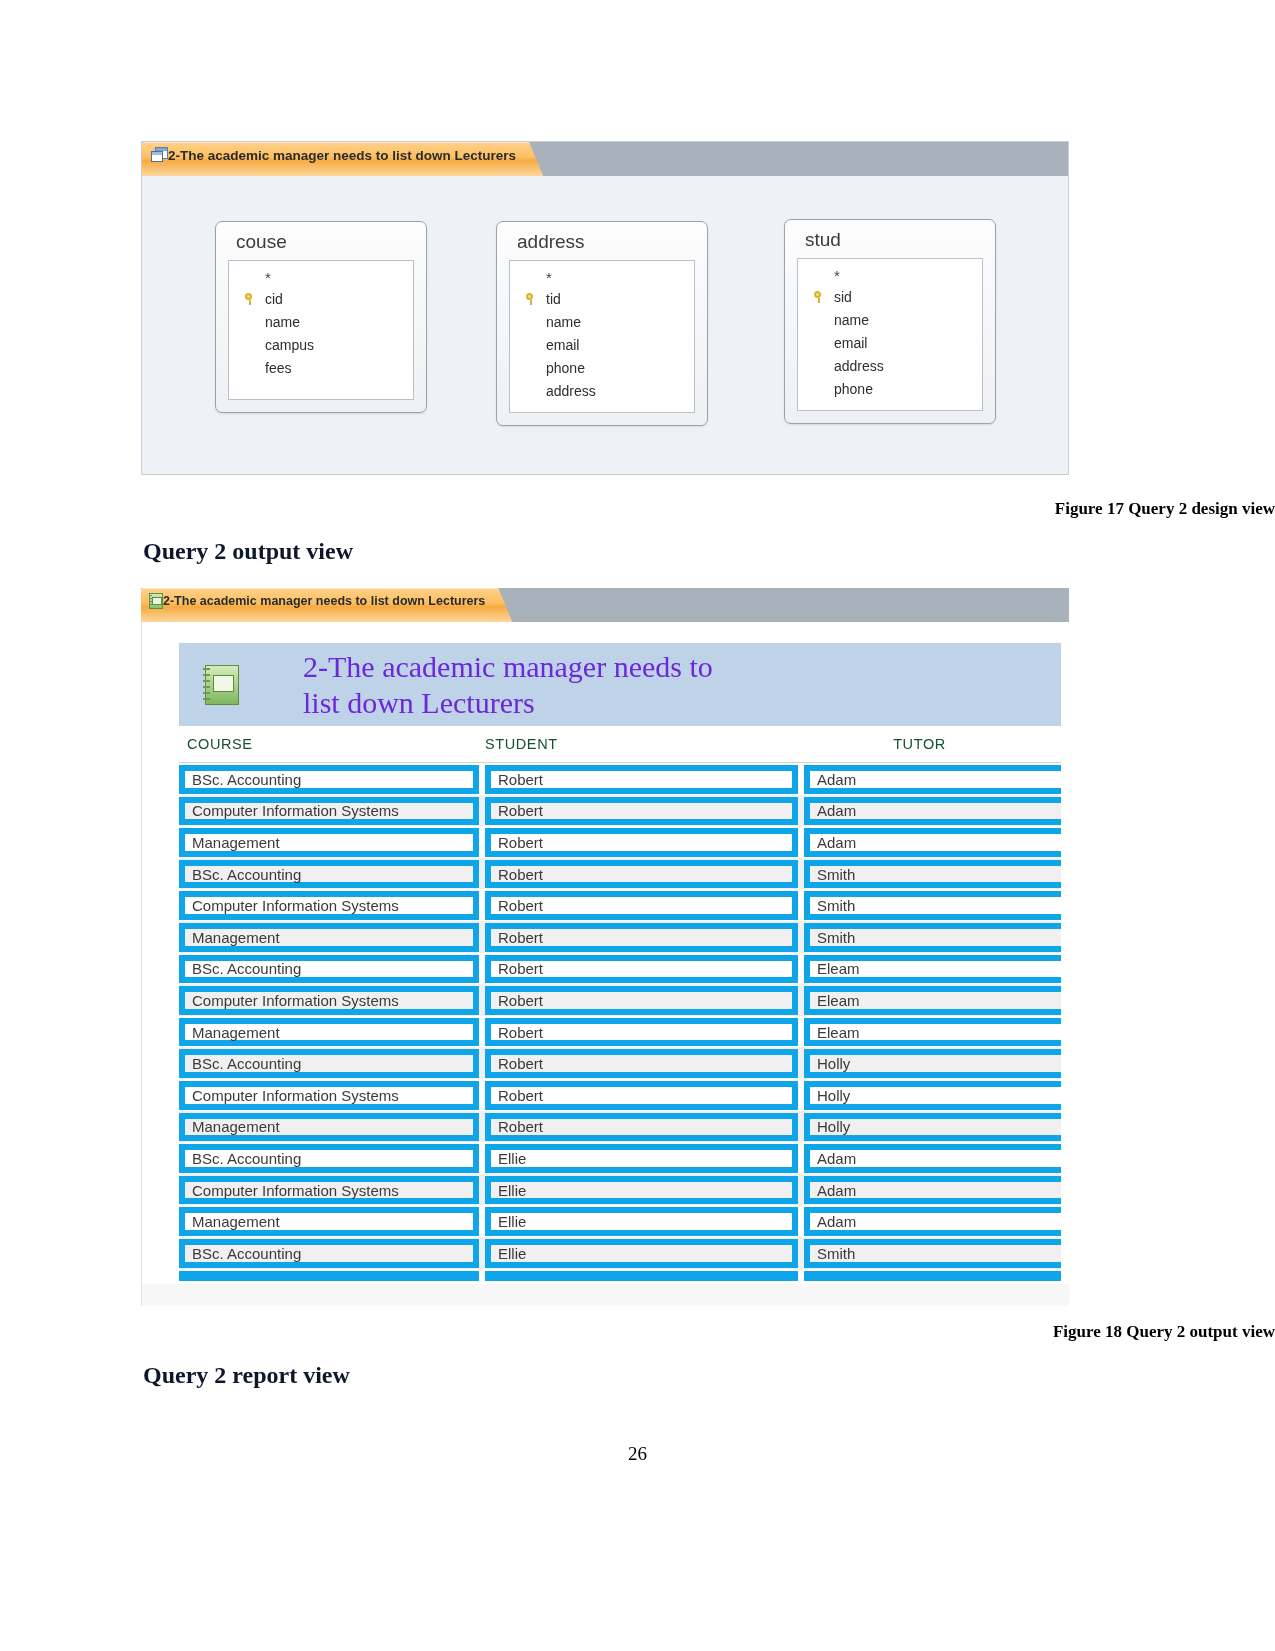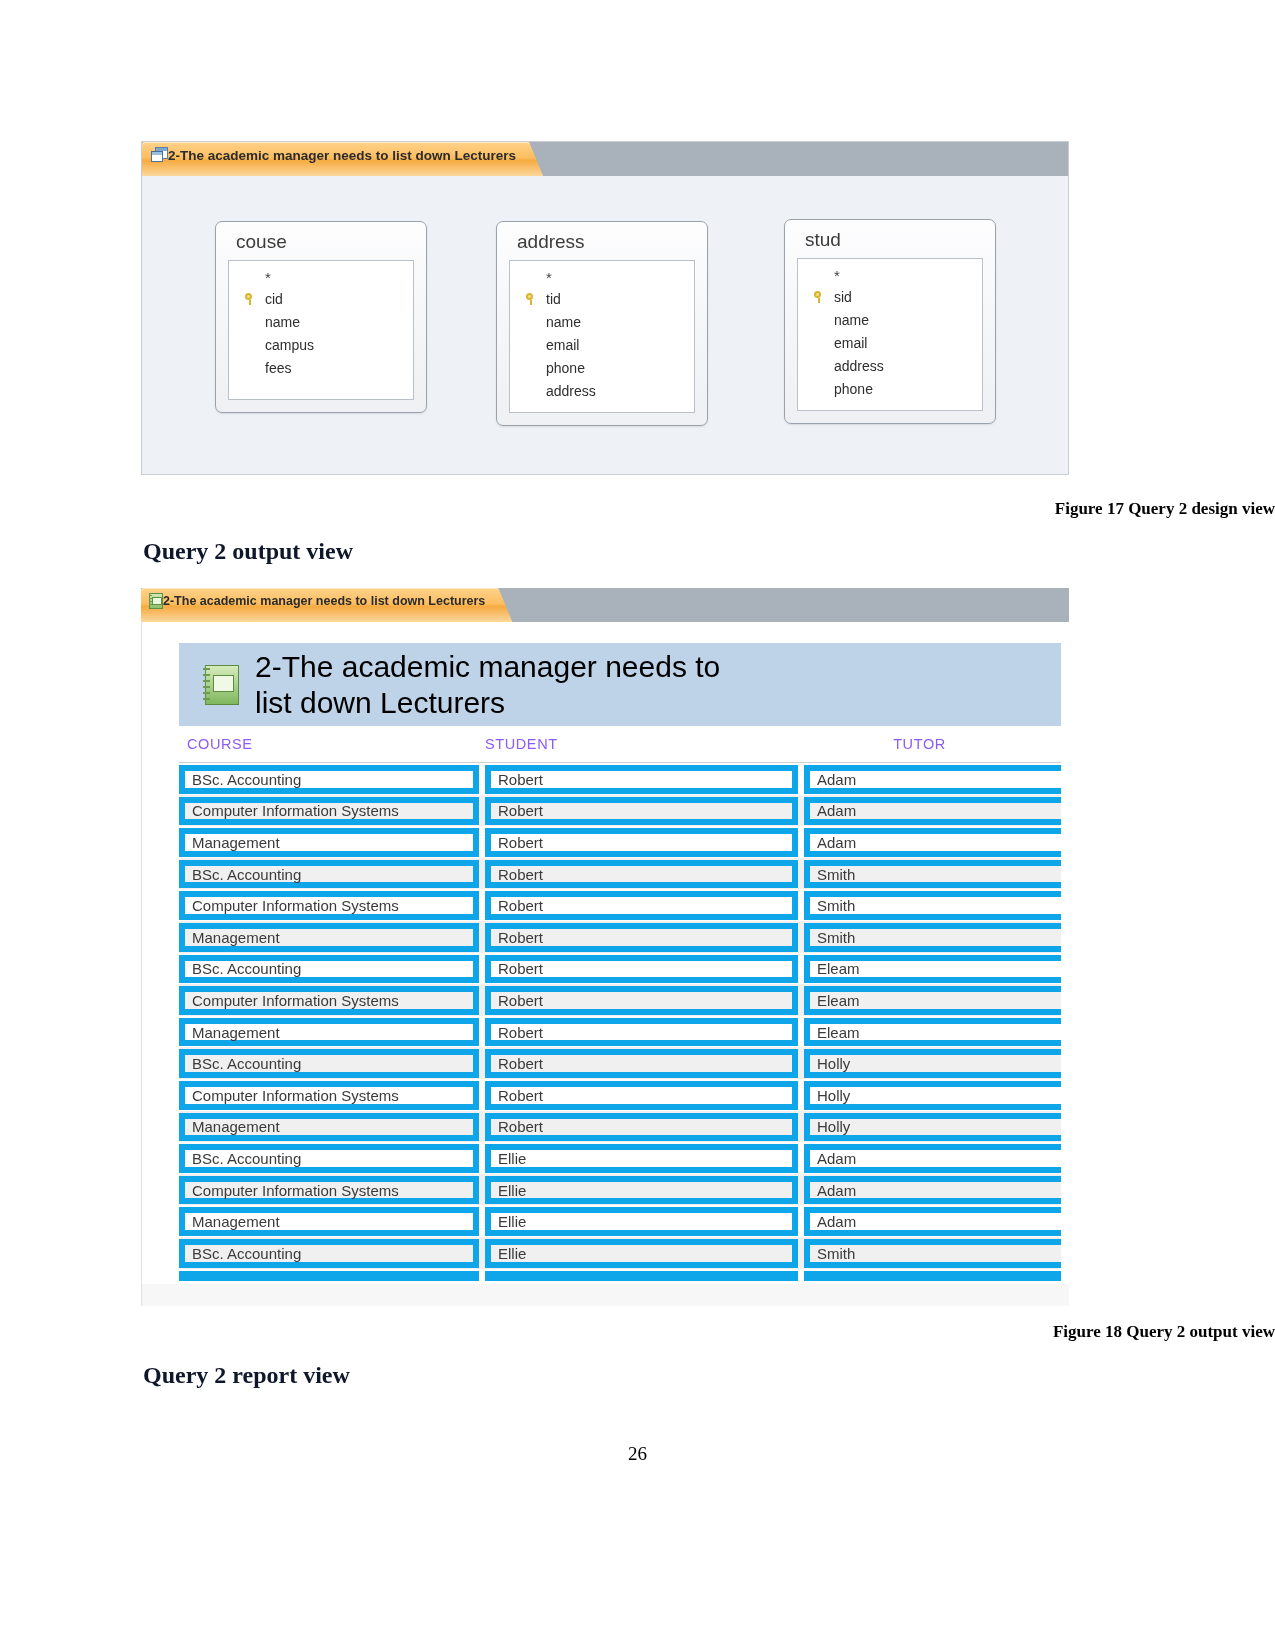--- a/index.html
+++ b/index.html
@@ -243,37 +243,38 @@
     content:"";
     position:absolute; left:7px; top:9px; width:19px; height:15px;
     border:1px solid #5c8c40; background:#f0f9e6;
   }
   .banner-ico::after {
     content:"";
     position:absolute; left:-3px; top:2px; width:7px; bottom:2px;
     background: repeating-linear-gradient(180deg,#6f9a52 0 2px, transparent 2px 6px);
   }
   .banner-title {
-    font-family: Liberation Sans, sans-serif;
+    font-family: Liberation Serif, serif;
     font-size: 30px;
     line-height: 1.18;
-    color: #000000;
+    color: #6d28d9;
+    margin-left: 48px;
   }
   .col-headers {
     display: flex;
     height: 36px;
     align-items: center;
     border-bottom: 1px solid #d0d0d0;
     background: #ffffff;
   }
   .col-headers span {
     font-family: "Liberation Sans", sans-serif;
     font-size: 14.5px;
     letter-spacing: .6px;
-    color: #8b5cf6;
+    color: #14532d;
   }
   .c1 { width: 300px; flex: 0 0 auto; padding-left: 8px; box-sizing: border-box; }
   .c2 { width: 293px; flex: 0 0 auto; padding-left: 6px; box-sizing: border-box; }
   .c3 { flex: 1 1 auto; padding-left: 6px; box-sizing: border-box; text-align: center; }
 
   .rows { position: relative; }
   .row {
     display: flex;
     height: 31.6px;
     align-items: stretch;

